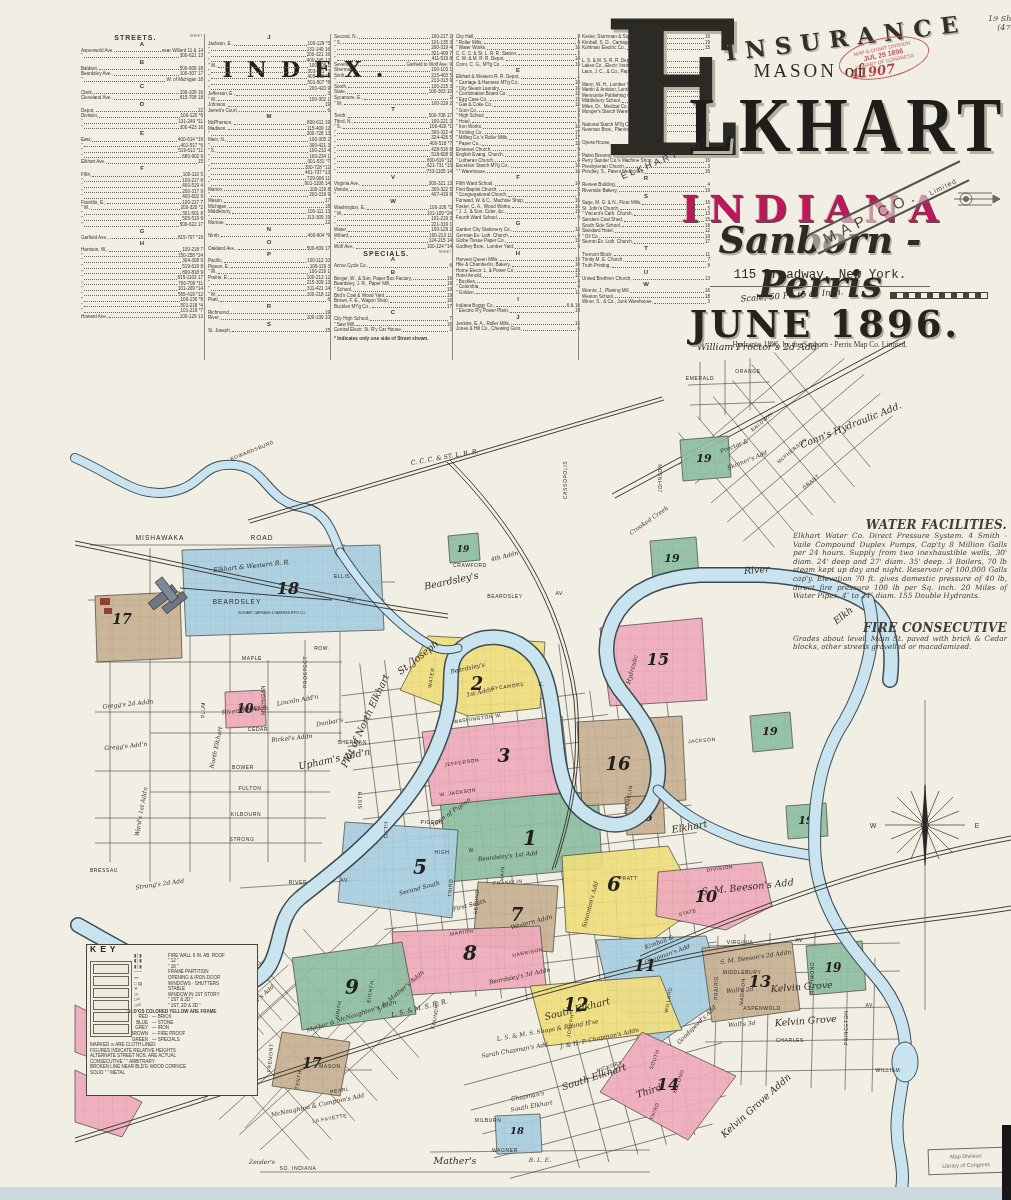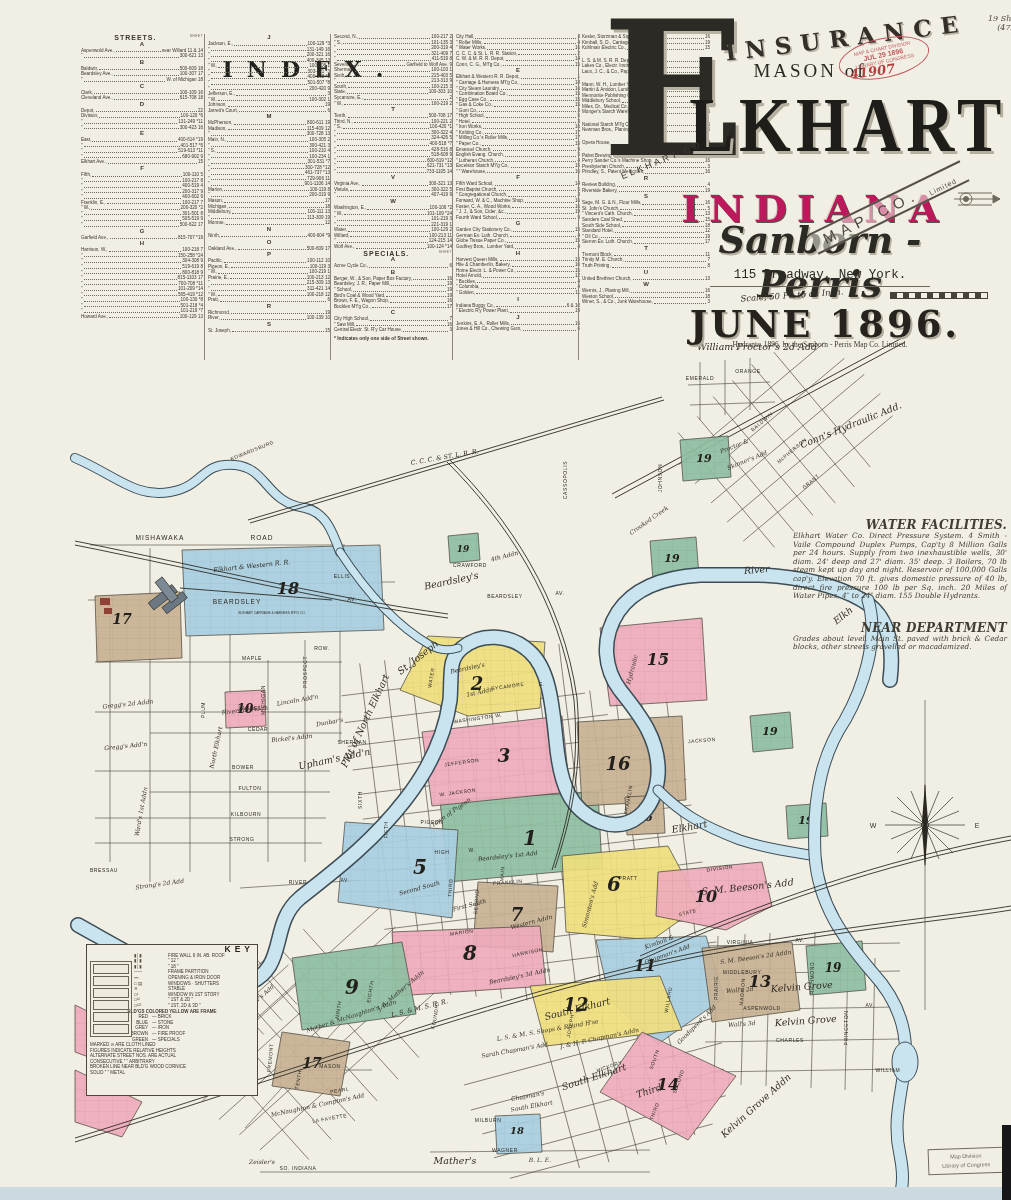--- a/index.html
+++ b/index.html
@@ -75,21 +75,21 @@
   
   #info-block{position:absolute;left:793px;top:498px;width:214px;color:#413d34;
      font-family:"DejaVu Serif",serif;font-style:italic;}
   #info-pop{font-size:13.5px;font-weight:bold;letter-spacing:.2px;color:#35322a;}
   .info-h{text-align:right;font-weight:bold;font-size:12px;margin-top:20px;letter-spacing:.3px;}
   .info-b{font-size:7.3px;line-height:8.6px;text-align:justify;}
 
   
   #key-box{position:absolute;left:86px;top:944px;width:172px;height:152px;border:1px solid #4a463c;
      background:#f1eee3;font-size:4.5px;line-height:5.6px;color:#3a362e;padding:2px 3px;box-sizing:border-box;}
-  #key-title{text-align:right;font-weight:bold;font-size:8.5px;letter-spacing:4px;color:#28251f;}
+  #key-title{text-align:left;font-weight:bold;font-size:8.5px;letter-spacing:4px;color:#28251f;}
   .key-row{display:flex;white-space:nowrap;overflow:hidden;}
   .key-row .sym{flex:0 0 34px;color:#55503f;overflow:hidden;}
   .key-row .txt{flex:1 1 auto;overflow:hidden;}
   .key-clr{display:flex;}
   .key-clr .c1{flex:0 0 58px;text-align:right;padding-right:4px;}
   .key-clr .c2{flex:1 1 auto;}
   #key-minis{position:absolute;left:3px;top:16px;width:40px;height:74px;border:.5px solid #6a6456;}
   #key-minis div{border:.5px solid #6a6456;margin:2px;height:8px;background:#efeade;}
   #key-rows{margin-left:44px;}
 
@@ -1684,21 +1684,21 @@
       <div>MAP &amp; CHART DIVISION</div>
       <div class="dt">JUL 29 1896</div>
       <div>LIBRARY OF CONGRESS</div>
     </div>
     <div id="stamp-num">41907</div>
   </div>
 
   <div id="info-block">
     <div class="info-h">WATER FACILITIES.</div>
     <div class="info-b">Elkhart Water Co. Direct Pressure System. 4 Smith - Vaile Compound Duplex Pumps, Cap'ty 8 Million Galls per 24 hours. Supply from two inexhaustible wells, 30' diam. 24' deep and 27' diam. 35' deep. 3 Boilers, 70 lb steam kept up day and night. Reservoir of 100,000 Galls cap'y. Elevation 70 ft. gives domestic pressure of 40 lb, direct fire pressure 100 lb per Sq. inch. 20 Miles of Water Pipes, 4″ to 24″ diam. 155 Double Hydrants.</div>
-    <div class="info-h">NEAR DEPARTMENT</div>
+    <div class="info-h">FIRE CONSECUTIVE</div>
     <div class="info-b">Grades about level. Main St. paved with brick &amp; Cedar blocks, other streets gravelled or macadamized.</div>
   </div>
 
   <div id="key-box">
     <div id="key-title">KEY</div>
     <div id="key-minis">
       <div></div>
         <div></div>
         <div></div>
         <div></div>

